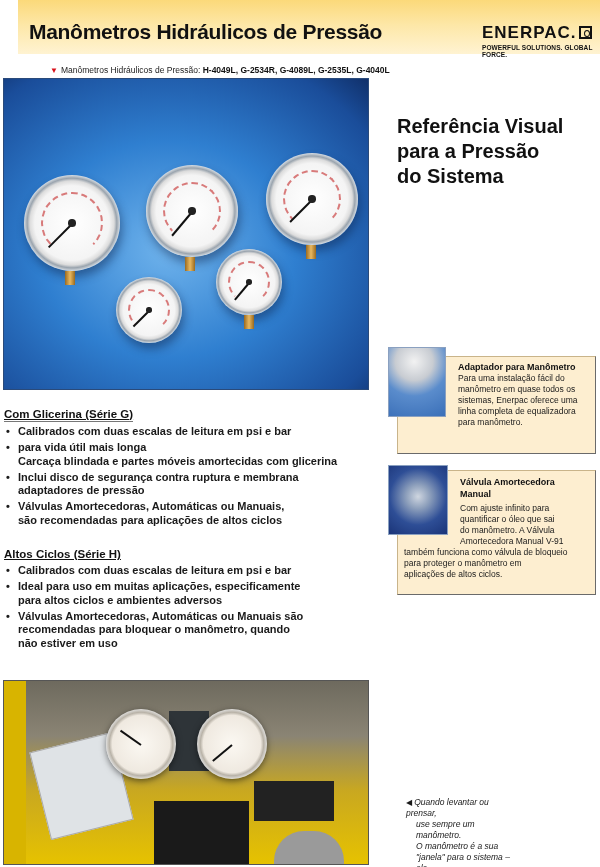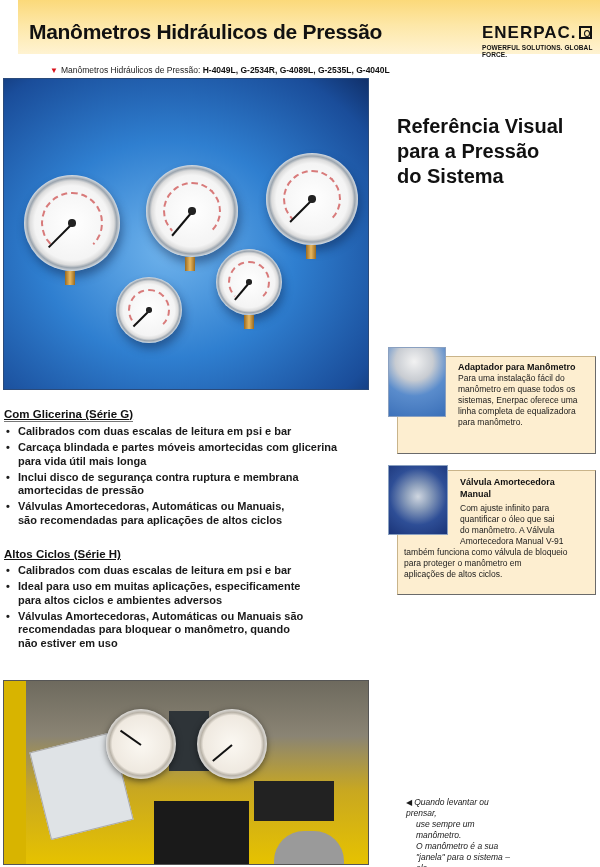--- a/index.html
+++ b/index.html
@@ -213,26 +213,26 @@
   <div>aplicações de altos ciclos.</div>
 </div>
 
 <div class="section sec1">
   <div class="section-title">Com Glicerina (Série G)</div>
   <ul class="bullets">
     <li>
         <div>Calibrados com duas escalas de leitura em psi e bar</div>
       </li>
     <li>
+        <div>para vida útil mais longa</div>
         <div>Carcaça blindada e partes móveis amortecidas com  glicerina</div>
-        <div>para vida útil mais longa</div>
       </li>
     <li>
         <div>Inclui disco de segurança contra ruptura e membrana</div>
-        <div>amortecidas de pressão</div>
+        <div>adaptadores de pressão</div>
       </li>
     <li>
         <div>Válvulas Amortecedoras, Automáticas ou Manuais,</div>
         <div>são recomendadas para aplicações de altos ciclos</div>
       </li>
   </ul>
 </div>
 
 <div class="section sec2">
   <div class="section-title" style="border-bottom:none;">Altos Ciclos (Série H)</div>

